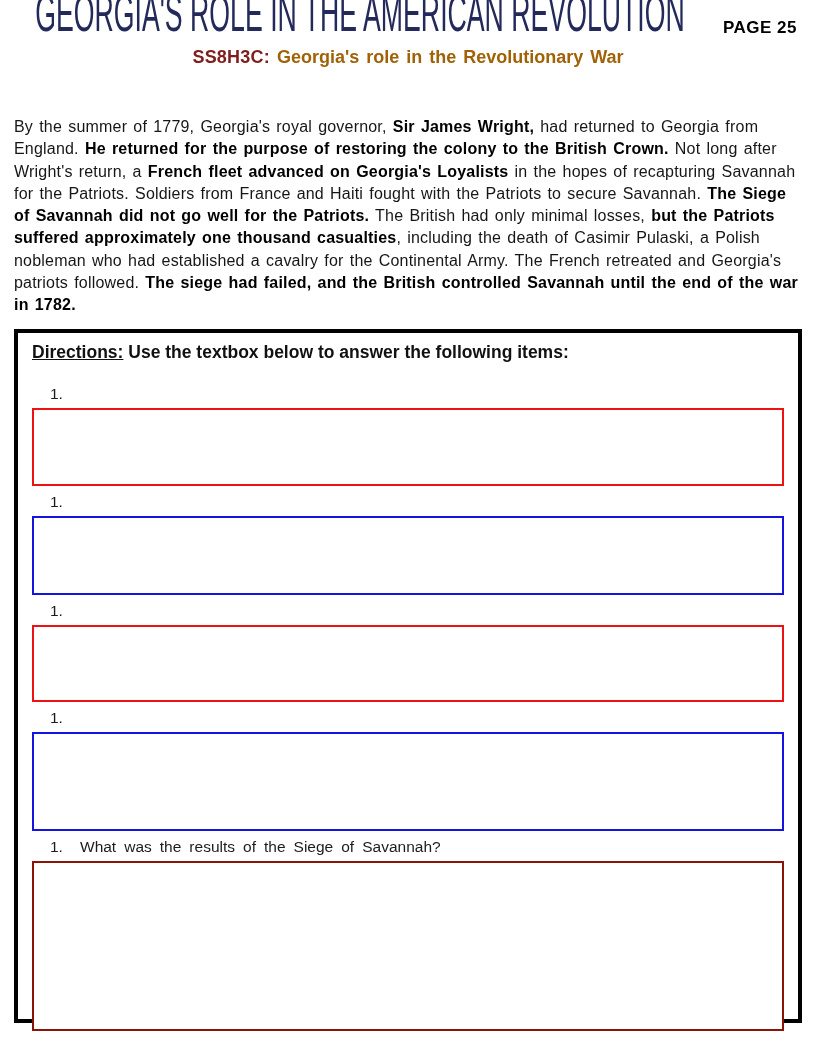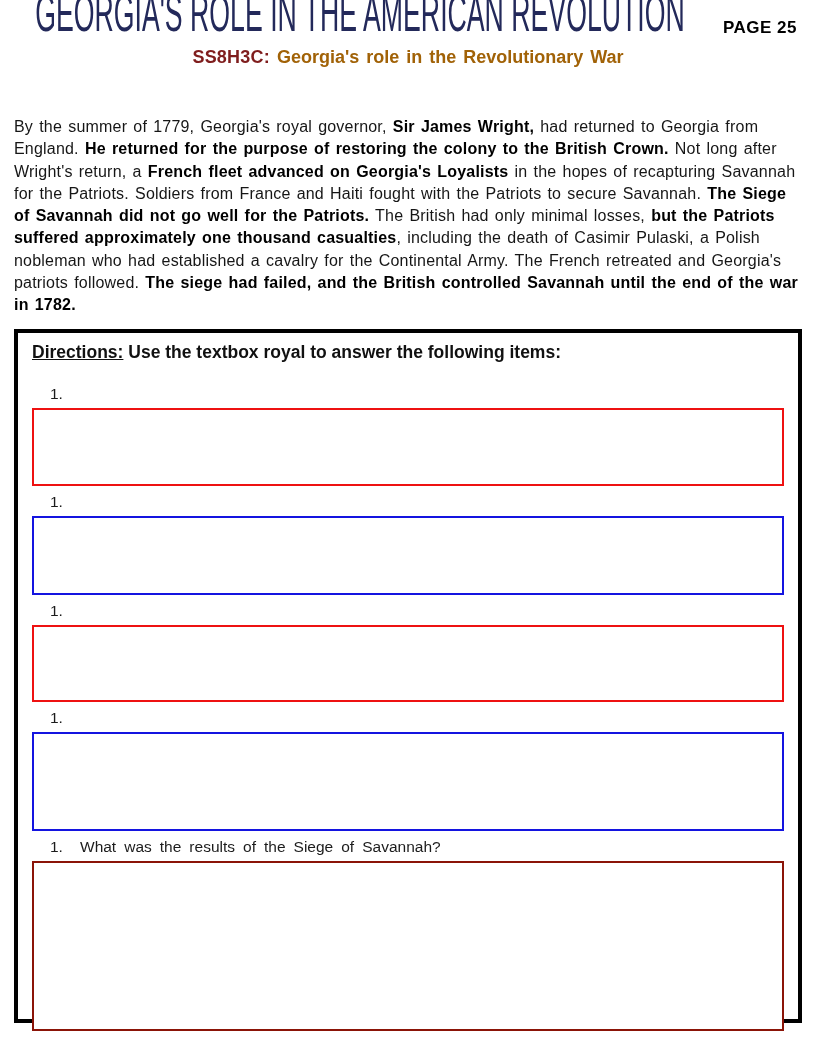--- a/index.html
+++ b/index.html
@@ -84,21 +84,21 @@
   <div class="page-label">PAGE 25</div>
   <div class="subtitle">
     <span class="code">SS8H3C:</span><span class="rest"> Georgia's role in the Revolutionary War</span>
   </div>
 </div>
 
 <div class="body-paragraph"><span>By the summer of 1779, Georgia's royal governor, </span><b>Sir James Wright,</b><span> had returned to Georgia from England.  </span><b>He returned for the purpose of restoring the colony to the British Crown.</b><span>  Not long after Wright's return, a </span><b>French fleet advanced on Georgia's Loyalists</b><span> in the hopes of recapturing Savannah for the Patriots.  Soldiers from France and Haiti fought with the Patriots to secure Savannah. </span><b>The Siege of Savannah did not go well for the Patriots.</b><span>  The British had only minimal losses, </span><b>but the Patriots suffered approximately one thousand casualties</b><span>, including the death of Casimir Pulaski, a Polish nobleman who had established a cavalry for the Continental Army.  The French retreated and Georgia's patriots followed.  </span><b>The siege had failed, and the British controlled Savannah until the end of the war in 1782.</b></div>
 
 <div class="directions-box">
   <div class="directions-line">
-    <span class="dir-label">Directions:</span><span> Use the textbox royal to answer the following items:</span>
+    <span class="dir-label">Directions:</span><span> Use the textbox below to answer the following items:</span>
   </div>
   <div>
   <div class="question-block">
     <div class="question-label">
       <span class="question-number">1.</span>
     </div>
     <div class="answer-box" role="textbox" aria-label="answer textbox" style="border-color: rgb(238, 17, 17); height: 78px;"></div>
   </div>
 
   <div class="question-block">

